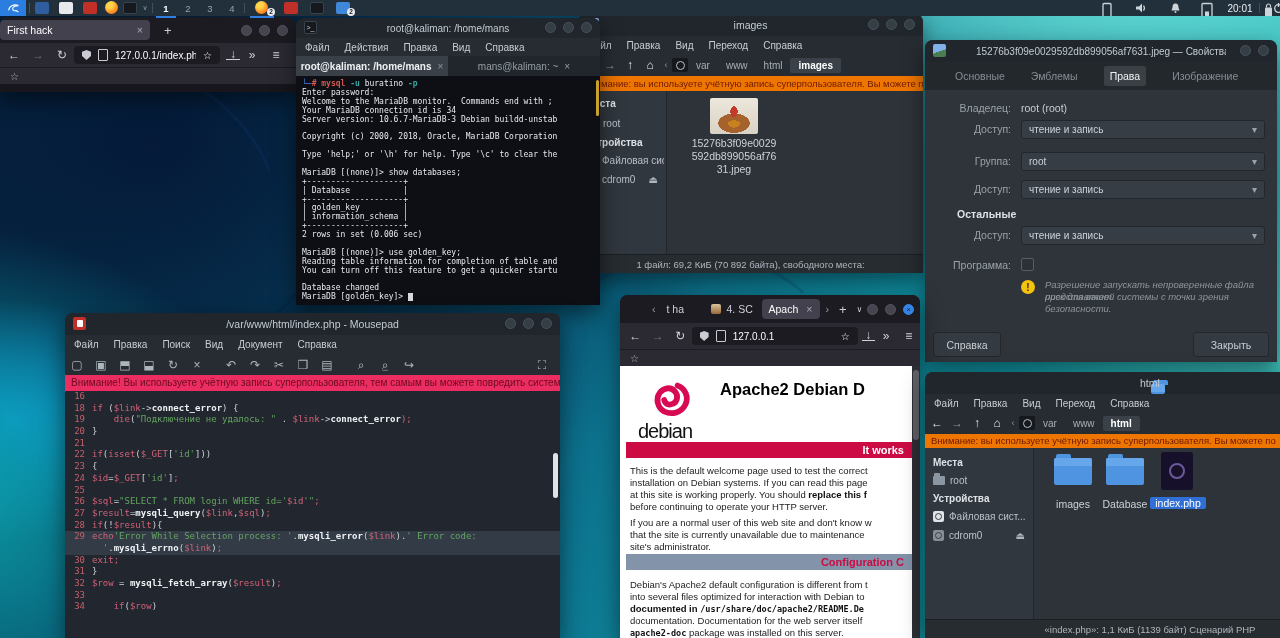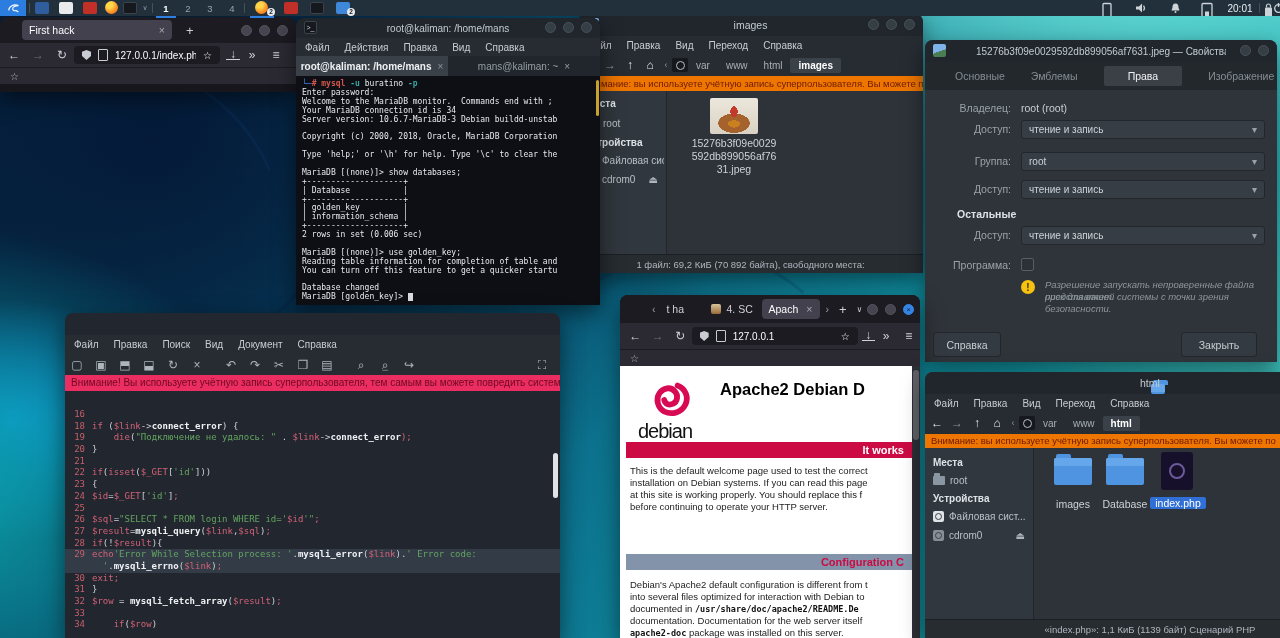--- a/index.html
+++ b/index.html
@@ -79,21 +79,21 @@
   .term-body .tok-p{color:#4a85e8;font-weight:bold;}
   .term-body .tok-r{color:#d4564e;font-weight:bold;}
   .term-body .tok-o{color:#3aa8a0;font-weight:bold;}
   .term-body .tok-cur{display:inline-block;width:5px;height:8px;background:#d7dadd;}
   .tscroll{position:absolute;right:1px;top:62px;width:3px;height:36px;background:#c8a02c;border-radius:2px;}
   
   .mp-tool{position:absolute;left:0;right:0;height:21px;background:#262c32;display:flex;align-items:center;
            color:#aeb6bd;font-size:12px;gap:0;}
   .mp-tool span{width:24px;text-align:center;}
   .mp-warn{background:#ec2d62;color:#6d0a23;font-size:10px;height:16px;line-height:16px;}
-  .code{position:absolute;left:0;right:0;bottom:0;background:#22262e;overflow:hidden;padding-top:18px;}
+  .code{position:absolute;left:0;right:0;bottom:0;background:#22262e;overflow:hidden;padding-top:0;}
   .code .ln{white-space:pre;font-family:"DejaVu Sans Mono",monospace;font-size:9px;line-height:11.7px;height:11.7px;}
   .code .ln.hl{background:#333b47;}
   .code .gut{display:inline-block;width:20px;padding-right:7px;text-align:right;color:#c65f6a;}
   .code .tok-cm{color:#4792c9;}
   .code .tok-kw{color:#d16277;}
   .code .tok-st{color:#63a361;}
   .code .tok-fn{color:#eef1f4;font-weight:bold;}
   .code .tok-pl{color:#ccd2da;}
   .mpscroll{position:absolute;right:2px;top:140px;width:5px;height:45px;background:#dfe3e8;border-radius:3px;}
   
@@ -108,31 +108,31 @@
            padding:0 8px;color:#fbfbfe;font-size:10px;flex:none;}
   .shield{width:9px;height:10px;background:#c9ccd4;clip-path:polygon(50% 0,100% 18%,100% 60%,50% 100%,0 60%,0 18%);}
   .doc{width:8px;height:10px;border:1px solid #c9ccd4;border-radius:1px;}
   .bookrow{position:absolute;left:0;right:0;height:17px;background:#2b2a33;border-top:1px solid #1c1b22;
            display:flex;align-items:center;color:#b9bac4;font-size:10px;padding-left:10px;}
   .dl{display:inline-block;border-bottom:1.5px solid #d0d0d8;padding:0 1px;line-height:9px;}
   
   .apage{position:absolute;left:0;right:8px;top:0;bottom:0;background:#fff;overflow:hidden;}
   .apg .ln{white-space:nowrap;overflow:hidden;font-size:9.5px;line-height:12px;height:12px;color:#222;}
   .apg .tok-aw{color:#222;}
-  .apg .tok-ab{color:#111;font-weight:normal;}
+  .apg .tok-ab{color:#111;font-weight:bold;}
   .apg .tok-am{color:#111;font-weight:bold;font-family:"DejaVu Sans Mono",monospace;font-size:8.5px;}
   .banner{position:absolute;left:6px;right:0;height:16px;display:flex;align-items:center;justify-content:flex-end;
           padding-right:8px;font-weight:bold;font-size:11px;}
   .ffscroll{position:absolute;right:0;top:0;bottom:0;width:8px;background:#2e2e36;}
   .ffscroll i{position:absolute;left:1px;right:1px;top:4px;height:70px;background:#606068;border-radius:3px;}
   
   .prop{background:#2f343a;}
   .ptabs{position:absolute;left:0;right:0;top:22px;height:28px;background:#23282d;display:flex;align-items:center;
          gap:26px;padding-left:30px;font-size:10.5px;color:#858d94;}
-  .ptab.active{background:#3a4046;color:#eef1f4;padding:4px 24px;border-radius:2px;}
+  .ptab.active{background:#3a4046;color:#eef1f4;padding:4px 6px;border-radius:2px;}
   .plabel{position:absolute;width:80px;text-align:right;font-size:10.5px;color:#9aa2a9;}
   .pvalue{position:absolute;font-size:10.5px;color:#c8cdd2;}
   .psel{position:absolute;left:96px;width:244px;height:19px;background:#373d44;border:1px solid #23272c;border-radius:3px;
         display:flex;align-items:center;justify-content:space-between;padding:0 7px;font-size:10px;color:#ccd2d8;box-sizing:border-box;}
   .pbtn{position:absolute;height:23px;background:#343a41;border:1px solid #23272c;border-radius:3px;color:#c8cdd2;
         font-size:10.5px;display:flex;align-items:center;justify-content:center;}
   .chk{position:absolute;width:13px;height:13px;background:#2b3137;border:1px solid #565e66;border-radius:2px;box-sizing:border-box;}
   .bang{position:absolute;width:14px;height:14px;border-radius:50%;background:#f5c211;color:#3a2c00;font-weight:bold;
         font-size:10px;display:flex;align-items:center;justify-content:center;}
   .pnote{position:absolute;font-size:9.5px;font-style:italic;color:#8d959c;line-height:12px;}
@@ -211,21 +211,21 @@
   <div class="tray" style="left:1272px;width:12px">
     <svg width="11" height="11" viewBox="0 0 11 11">
         <circle cx="5.5" cy="6" r="3.8" fill="none" stroke="#ccd4da" stroke-width="1.3"></circle>
         <line x1="5.5" y1="0.5" x2="5.5" y2="4.5" stroke="#ccd4da" stroke-width="1.3"></line>
       </svg>
   </div>
 </div>
 
 <div class="win ffwin" style="left:0;top:17px;width:296px;height:75px;z-index:2">
   <div class="tabs">
-    <div class="fftab active" style="margin-left:22px;width:136px;justify-content:space-between">
+    <div class="fftab active" style="width:136px;justify-content:space-between">
       <span>First hack</span>
       <span style="color:#a9a9b4">×</span>
     </div>
     <span style="margin-left:14px;font-size:13px">+</span>
     <div class="wcs" style="top:8px">
       <span class="wc" style="background:#45444f;border-color:#55545f"></span>
       <span class="wc" style="background:#45444f;border-color:#55545f"></span>
       <span class="wc" style="background:#45444f;border-color:#55545f"></span>
     </div>
   </div>
@@ -411,24 +411,35 @@
   <div class="psel" style="top:186px">
     <span>чтение и запись</span>
     <span style="color:#9aa2a9">▾</span>
   </div>
   <div class="plabel" style="left:6px;top:219px">Программа:</div>
   <div class="chk" style="left:96px;top:218px"></div>
   <div class="bang" style="left:96px;top:240px">!</div>
   <div class="pnote" style="left:120px;top:239px">Разрешение запускать непроверенные файла представляет</div>
   <div class="pnote" style="left:120px;top:251px">риск для вашей системы с точки зрения безопасности.</div>
   <div class="pbtn" style="left:8px;top:292px;width:66px">Справка</div>
-  <div class="pbtn" style="right:20px;top:292px;width:74px">Закрыть</div>
+  <div class="pbtn" style="right:8px;top:292px;width:74px">Закрыть</div>
 </div>
 
 <div class="win" style="left:65px;top:313px;width:495px;height:325px;background:#22262e;z-index:6">
+  <div class="tbar">
+    <div class="tico" style="background:#c03028;display:flex;align-items:center;justify-content:center">
+        <i style="width:6px;height:7px;background:#fff;border-radius:1px"></i>
+      </div>
+    <span>/var/www/html/index.php - Mousepad</span>
+    <div class="wcs">
+      <span class="wc"></span>
+      <span class="wc"></span>
+      <span class="wc"></span>
+    </div>
+  </div>
   <div class="menu" style="top:22px;height:19px">
     <span>Файл</span>
     <span>Правка</span>
     <span>Поиск</span>
     <span>Вид</span>
     <span>Документ</span>
     <span>Справка</span>
   </div>
   <div class="mp-tool" style="top:41px">
     <span>▢</span>
@@ -521,20 +532,25 @@
       </svg>
       <div style="position:absolute;left:18px;top:54px;font-size:20px;color:#111;letter-spacing:-1px">debian</div>
       <div style="position:absolute;left:100px;top:14px;right:0;font-size:16.5px;font-weight:bold;color:#000;white-space:nowrap;overflow:hidden">Apache2 Debian D</div>
       <div class="banner" style="top:76px;background:#cc0a44;color:#fff">It works</div>
       <div class="apg" style="position:absolute;left:10px;right:0;top:99px">
           <div class="ln"><span class="tok-aw">This is the default welcome page used to test the correct</span></div>
           <div class="ln"><span class="tok-aw">installation on Debian systems. If you can read this page</span></div>
           <div class="ln"><span class="tok-aw">at this site is working properly. You should </span><span class="tok-ab">replace this f</span></div>
           <div class="ln"><span class="tok-aw">before continuing to operate your HTTP server.</span></div>
         </div>
+      <div class="apg" style="position:absolute;left:10px;right:0;top:151px">
+          <div class="ln"><span class="tok-aw">If you are a normal user of this web site and don't know w</span></div>
+          <div class="ln"><span class="tok-aw">that the site is currently unavailable due to maintenance</span></div>
+          <div class="ln"><span class="tok-aw">site's administrator.</span></div>
+        </div>
       <div class="banner" style="top:188px;background:#8393a9;color:#cc0a44">Configuration C</div>
       <div class="apg" style="position:absolute;left:10px;right:0;top:213px">
           <div class="ln"><span class="tok-aw">Debian's Apache2 default configuration is different from t</span></div>
           <div class="ln"><span class="tok-aw">into several files optimized for interaction with Debian to</span></div>
           <div class="ln"><span class="tok-ab">documented in </span><span class="tok-am">/usr/share/doc/apache2/README.De</span></div>
           <div class="ln"><span class="tok-aw">documentation. Documentation for the web server itself</span></div>
           <div class="ln"><span class="tok-am">apache2-doc</span><span class="tok-aw"> package was installed on this server.</span></div>
         </div>
     </div>
     <div class="ffscroll">

